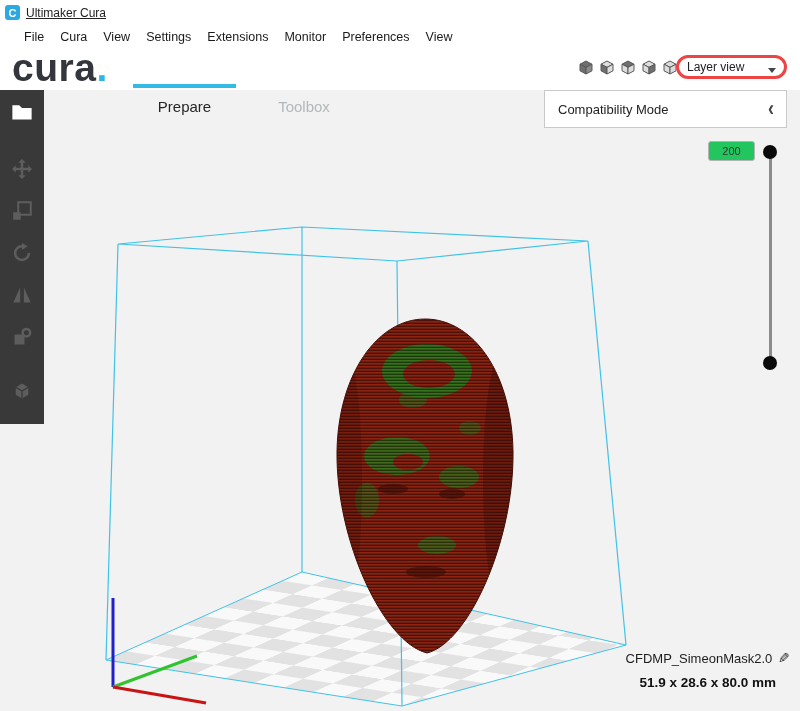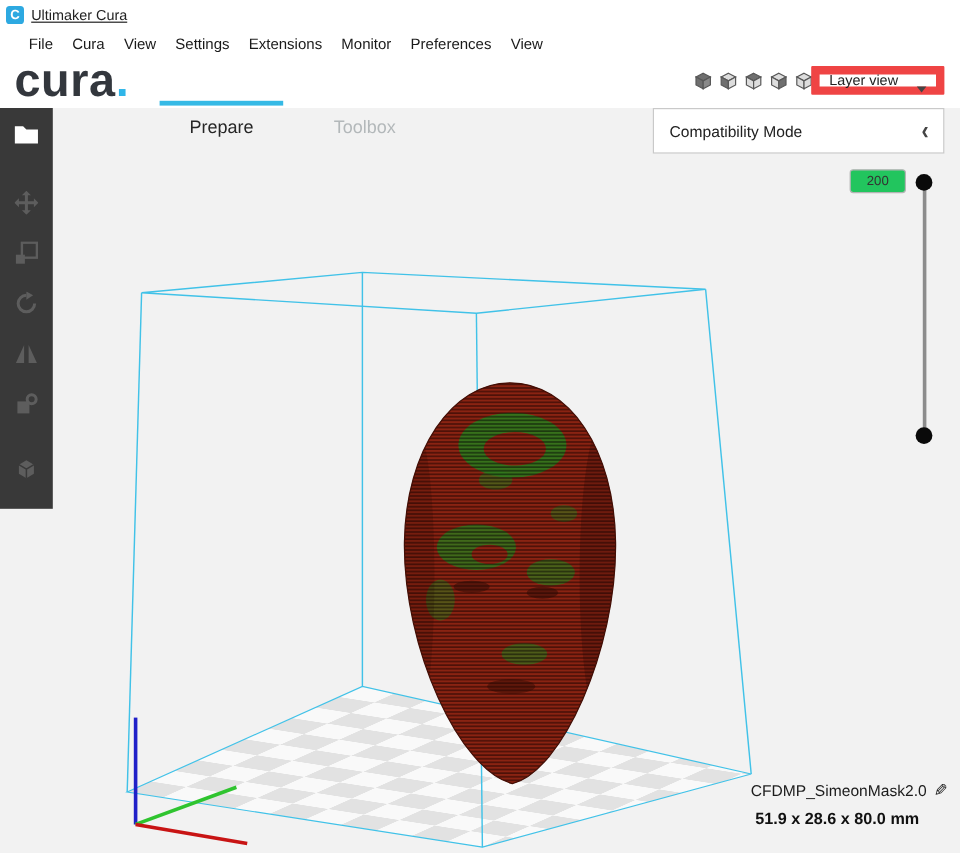--- a/index.html
+++ b/index.html
@@ -18,21 +18,21 @@
   .brand{position:absolute;left:12px;top:46px;font-size:39px;font-weight:bold;
          color:#33373d;letter-spacing:0.5px;}
   .brand .dot{color:#2fb6e9;}
   .tab{position:absolute;top:58px;font-size:15px;text-align:center;cursor:default;margin-top:40px;}
   .tab-prepare{left:133px;width:103px;color:#262626;font-weight:500;}
   .tab-monitor{left:268px;width:72px;color:#b3b8ba;}
   .tab-underline{position:absolute;left:133px;top:84px;width:103px;height:4px;background:#35b9e5;}
   .viewbtns{position:absolute;left:578px;top:59px;display:flex;gap:5px;}
   .viewbtn{width:16px;height:16px;cursor:pointer;}
   .dropdown{position:absolute;left:676px;top:55px;width:111px;height:24px;background:#fff;
-            border:7px solid #ef4444;border-radius:1px;display:flex;align-items:center;
+            border:3px solid #ef4444;border-radius:12px;display:flex;align-items:center;
             padding-left:8px;box-sizing:border-box;font-size:12px;color:#222;cursor:pointer;}
   .chev{position:absolute;right:8px;top:10px;width:0;height:0;
         border-left:4px solid transparent;border-right:4px solid transparent;
         border-top:5px solid #444;}
 
   
   .compat{position:absolute;left:544px;top:90px;width:243px;height:38px;background:#fff;
           border:1px solid #c9c9c9;box-sizing:border-box;display:flex;align-items:center;
           z-index:6;cursor:pointer;}
   .compat-label{font-size:13px;color:#222;margin-left:13px;}
@@ -60,21 +60,21 @@
   .toolbtn.gap2{margin-top:12px;}
 
   
   .scene{position:absolute;left:0;top:0;z-index:1;}
 
   
   .model-info{position:absolute;right:10px;top:650px;z-index:6;text-align:right;}
   .model-name-row{font-size:13px;color:#1c1c1c;}
   .pencil{display:inline-block;transform:scaleX(-1);font-size:14px;color:#222;
           margin-left:6px;cursor:pointer;}
-  .model-dims{font-size:13.5px;font-weight:bold;color:#111;margin-top:9px;margin-right:24px;}
+  .model-dims{font-size:13.5px;font-weight:bold;color:#111;margin-top:9px;margin-right:14px;}
 </style>
 </head>
 <body>
 
 <div class="app">
 
   <svg class="scene" width="800" height="711">
     <defs>
       <pattern id="checker" width="2" height="2" patternUnits="userSpaceOnUse" patternTransform="matrix(19.6 -8.8 29.6 4.6 106 660)">
         <rect width="2" height="2" fill="#f9f9f9"></rect>

